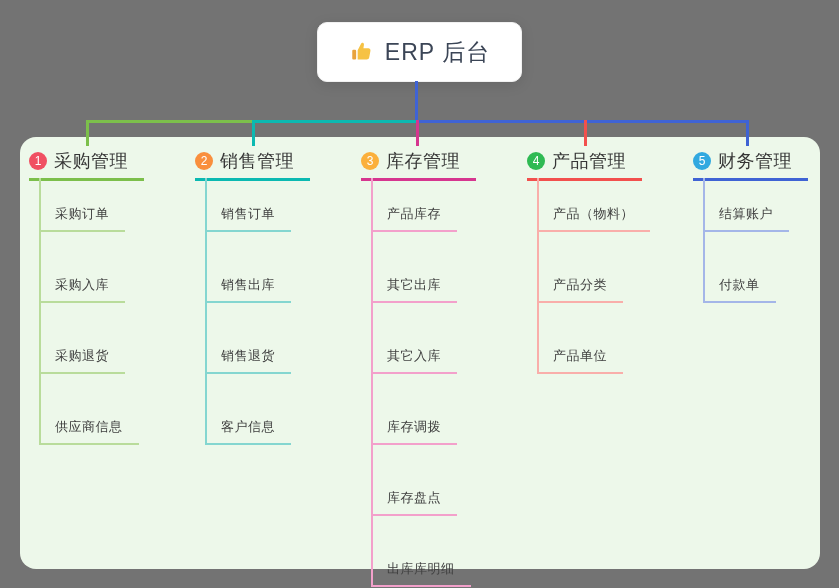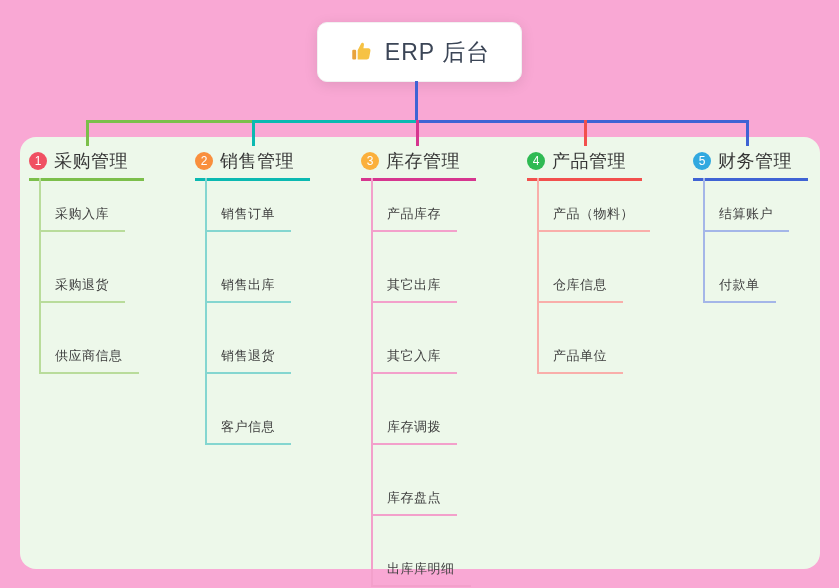--- a/index.html
+++ b/index.html
@@ -60,21 +60,21 @@
     display:flex;align-items:flex-end;box-sizing:border-box;
     height:71px;width:fit-content;min-width:70px;
     padding:0 16px 7px 16px;border-bottom:2px solid var(--light);
     font-size:13px;color:#3f3f3f;white-space:nowrap;letter-spacing:.5px;
   }
   .branch-items li:first-child{height:51px;}
 </style>
 </head>
 <body>
 
-<div class="stage" style="--panel-bg: #edf8ea; background: #f9a8d4; --b1: #7cbf4b; --b2: #0bb9b1; --b3: #d6368f; --b4: #f2504d; --b5: #3f63d4;">
+<div class="stage" style="--panel-bg: #edf8ea; background: #737373; --b1: #7cbf4b; --b2: #0bb9b1; --b3: #d6368f; --b4: #f2504d; --b5: #3f63d4;">
 
   <div class="root-node">
     <svg class="thumb-icon" viewBox="0 0 24 24" aria-hidden="true">
       <rect id="thumb-cuff" x="3" y="10" width="3.6" height="9" rx="1" fill="#e8a33d"></rect>
       <path id="thumb-hand" d="M8 19v-8.6l3.1-6.1c.7-1.4 2.9-.8 2.7.9l-.5 3.3h4.6c1.2 0 2.1 1.1 1.9 2.3l-1.1 6.1c-.2 1.2-1.2 2.1-2.4 2.1H8z" fill="#f6c244"></path>
     </svg>
     <span class="root-title" style="color: rgb(59, 69, 86);">ERP 后台</span>
   </div>
 
   <div class="connector stem"></div>
@@ -88,20 +88,21 @@
   <div class="connector drop d5"></div>
 
   <div class="panel">
     <div class="branches" id="branches">
   <div class="branch" style="--line: #7cbf4b; --light: #b9dc9b; --badge: #f05062;">
     <div class="branch-header">
       <span class="badge">1</span>
       <span class="branch-title">采购管理</span>
     </div>
     <ul class="branch-items">
+            <li>采购订单</li>
             <li>采购入库</li>
             <li>采购退货</li>
             <li>供应商信息</li>
           </ul>
   </div>
 
   <div class="branch" style="--line: #0bb9b1; --light: #84d6d0; --badge: #f98f3d;">
     <div class="branch-header">
       <span class="badge">2</span>
       <span class="branch-title">销售管理</span>
@@ -129,21 +130,21 @@
           </ul>
   </div>
 
   <div class="branch" style="--line: #f2504d; --light: #f9aeaa; --badge: #2fba53;">
     <div class="branch-header">
       <span class="badge">4</span>
       <span class="branch-title">产品管理</span>
     </div>
     <ul class="branch-items">
             <li>产品（物料）</li>
-            <li>仓库信息</li>
+            <li>产品分类</li>
             <li>产品单位</li>
           </ul>
   </div>
 
   <div class="branch" style="--line: #3f63d4; --light: #a4b6e8; --badge: #31a9e0;">
     <div class="branch-header">
       <span class="badge">5</span>
       <span class="branch-title">财务管理</span>
     </div>
     <ul class="branch-items">

